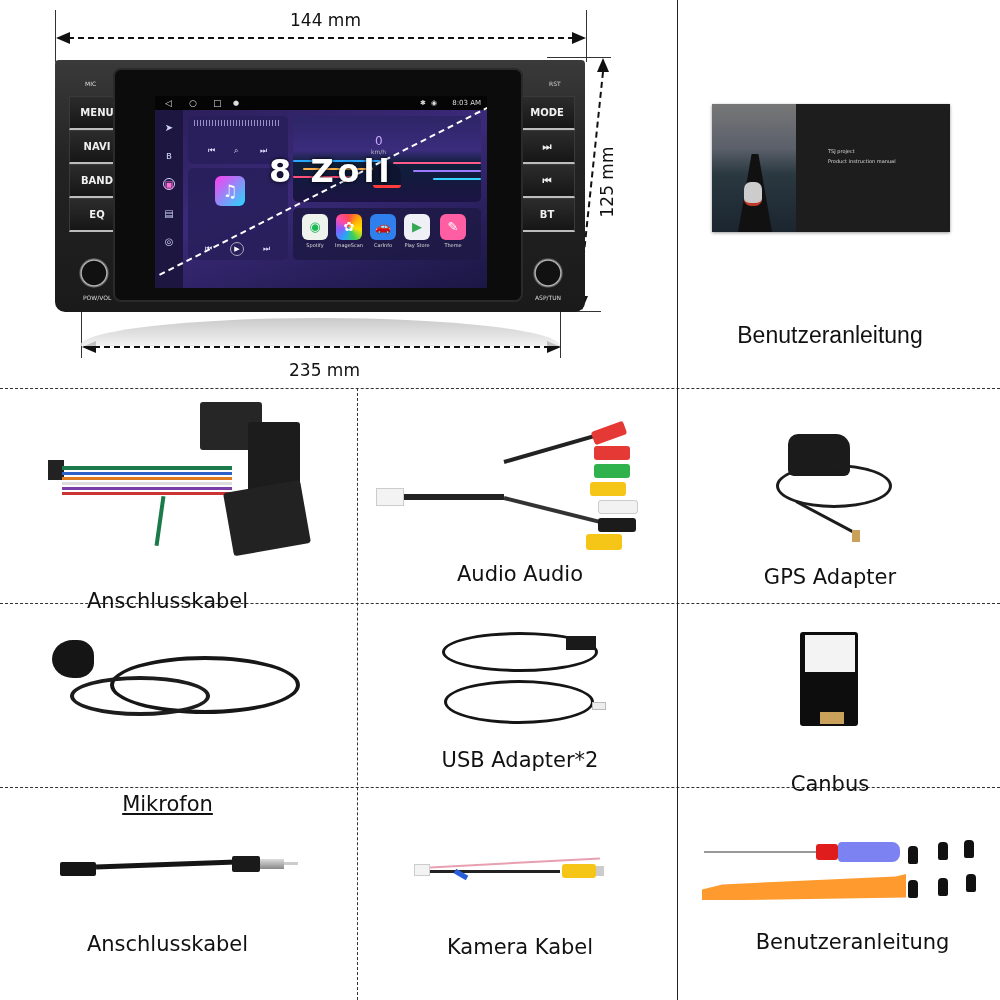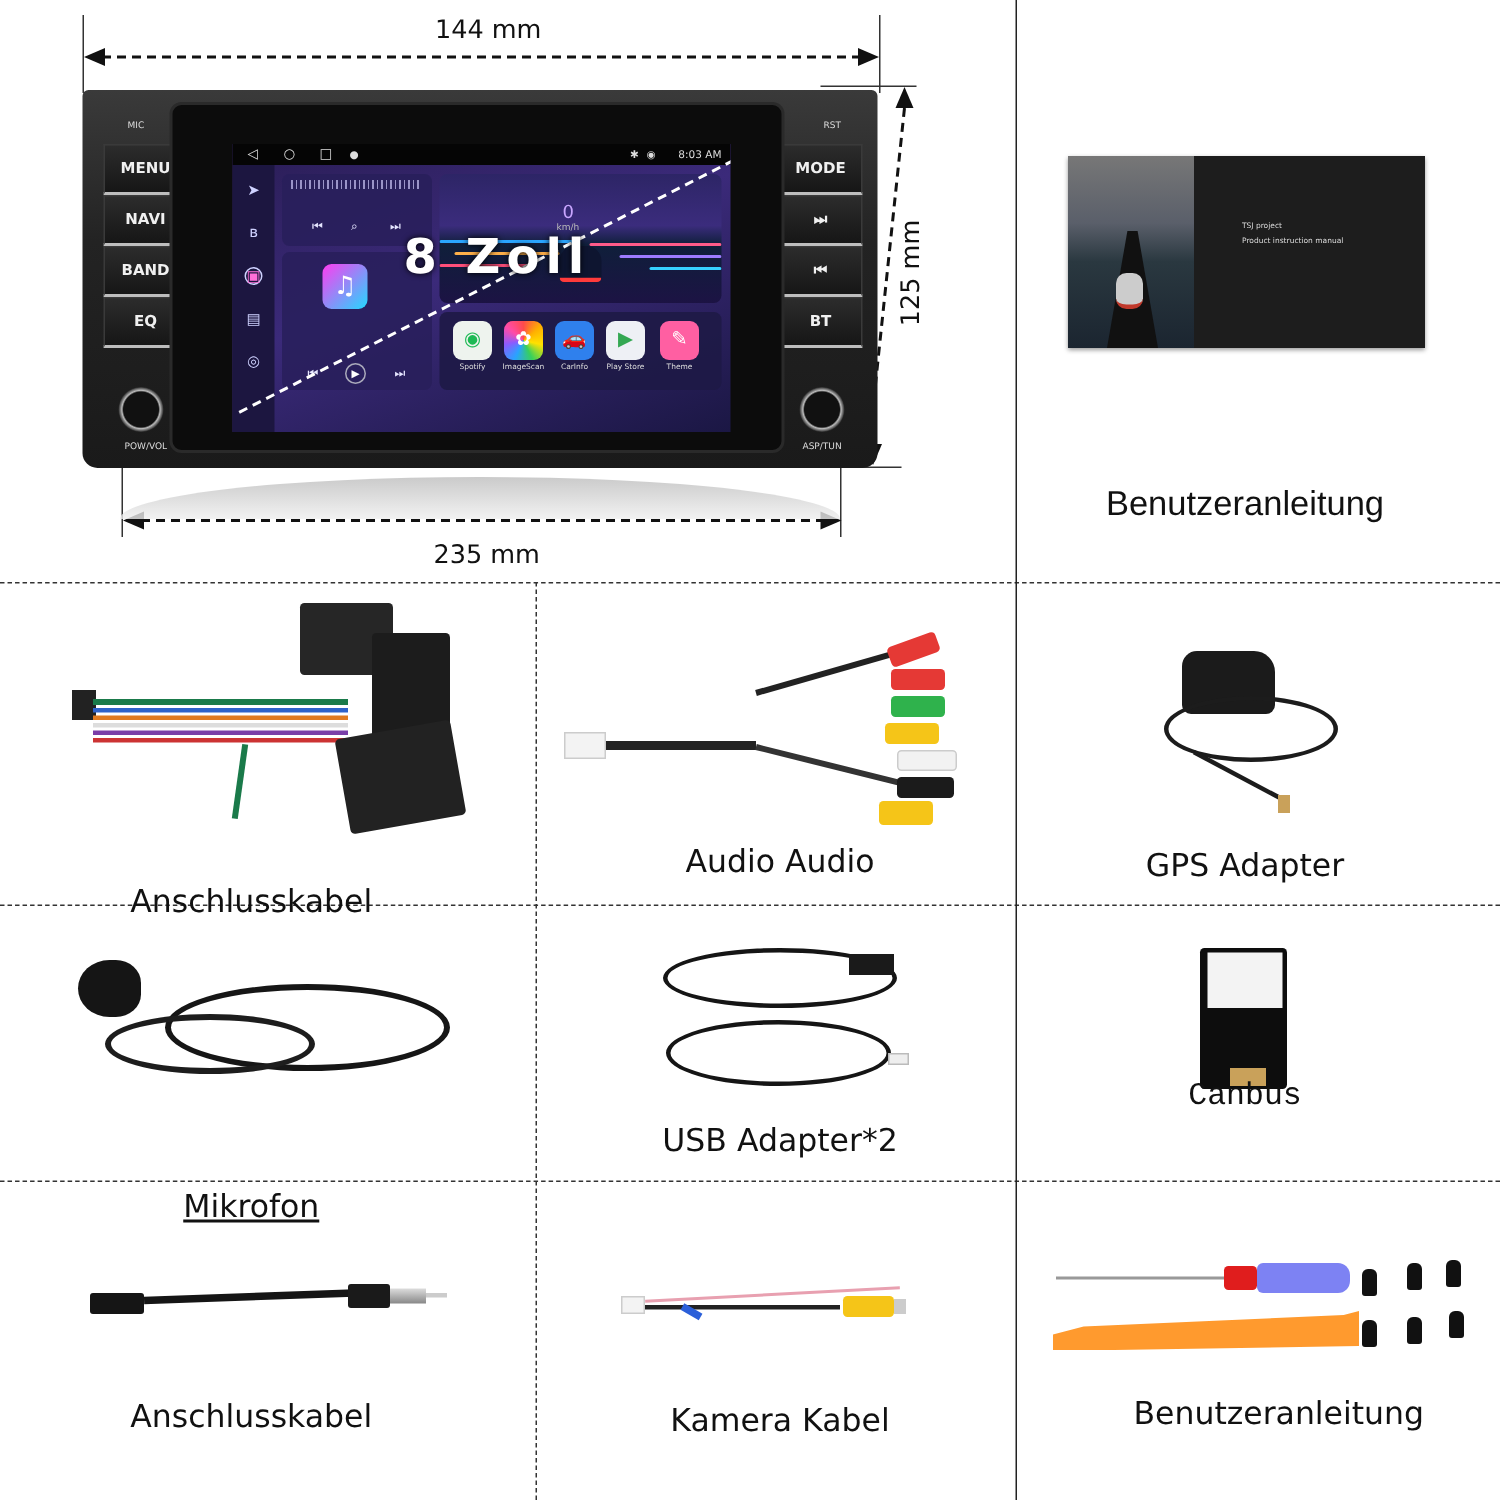--- a/index.html
+++ b/index.html
@@ -275,21 +275,21 @@
   <div style="position:absolute; left:4px; top:52px; width:150px; height:44px; border:3px solid #151515; border-radius:50%;"></div>
   <div style="position:absolute; left:152px; top:74px; width:14px; height:8px; background:#eee; border:1px solid #bbb;"></div>
 </div>
 <div class="caption" style="left:380px; top:748px; width:280px;">USB Adapter*2</div>
 
 <div class="item-art" style="left:800px; top:632px; width:60px; height:96px;">
   <div style="position:absolute; left:0; top:0; width:58px; height:94px; background:#0d0d0d; border-radius:3px;"></div>
   <div style="position:absolute; left:5px; top:3px; width:50px; height:37px; background:#f3f3f3;"></div>
   <div style="position:absolute; left:20px; top:80px; width:24px; height:12px; background:#c9a15a;"></div>
 </div>
-<div class="caption" style="left:695px; top:720px; width:270px;font-family:Liberation Mono, monospace;">Canbus</div>
+<div class="caption" style="left:695px; top:772px; width:270px;">Canbus</div>
 
 <div class="item-art" style="left:60px; top:852px; width:240px; height:30px;">
   <div style="position:absolute; left:0; top:10px; width:36px; height:14px; background:#151515; border-radius:2px;"></div>
   <div style="position:absolute; left:36px; top:10px; width:140px; height:5px; background:#151515; transform:rotate(-2deg);"></div>
   <div style="position:absolute; left:172px; top:4px; width:28px; height:16px; background:#1a1a1a; border-radius:2px;"></div>
   <div style="position:absolute; left:200px; top:7px; width:24px; height:10px; background:linear-gradient(180deg,#ddd,#888);"></div>
   <div style="position:absolute; left:224px; top:10px; width:14px; height:3px; background:#ccc;"></div>
 </div>
 <div class="caption" style="left:30px; top:932px; width:275px;">Anschlusskabel</div>
 

